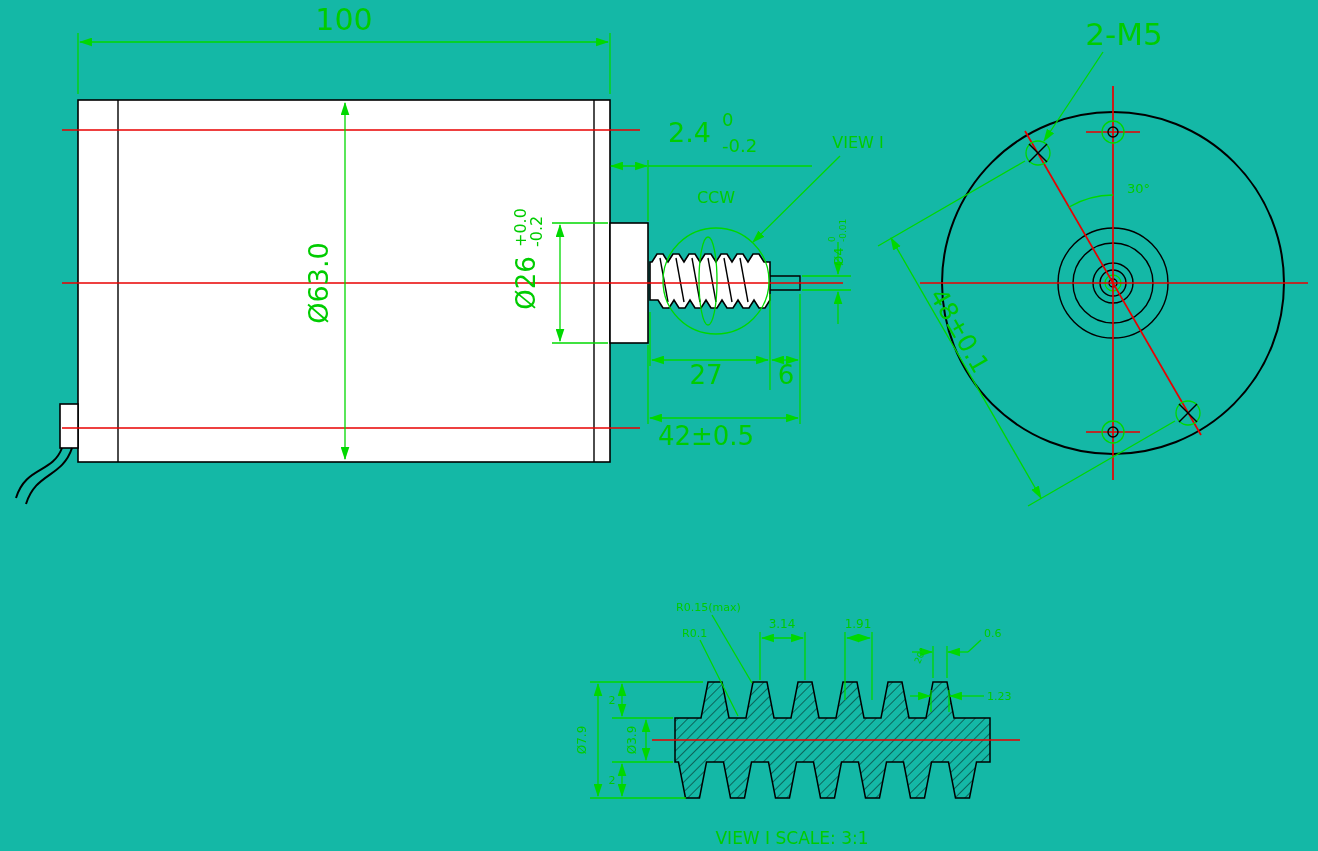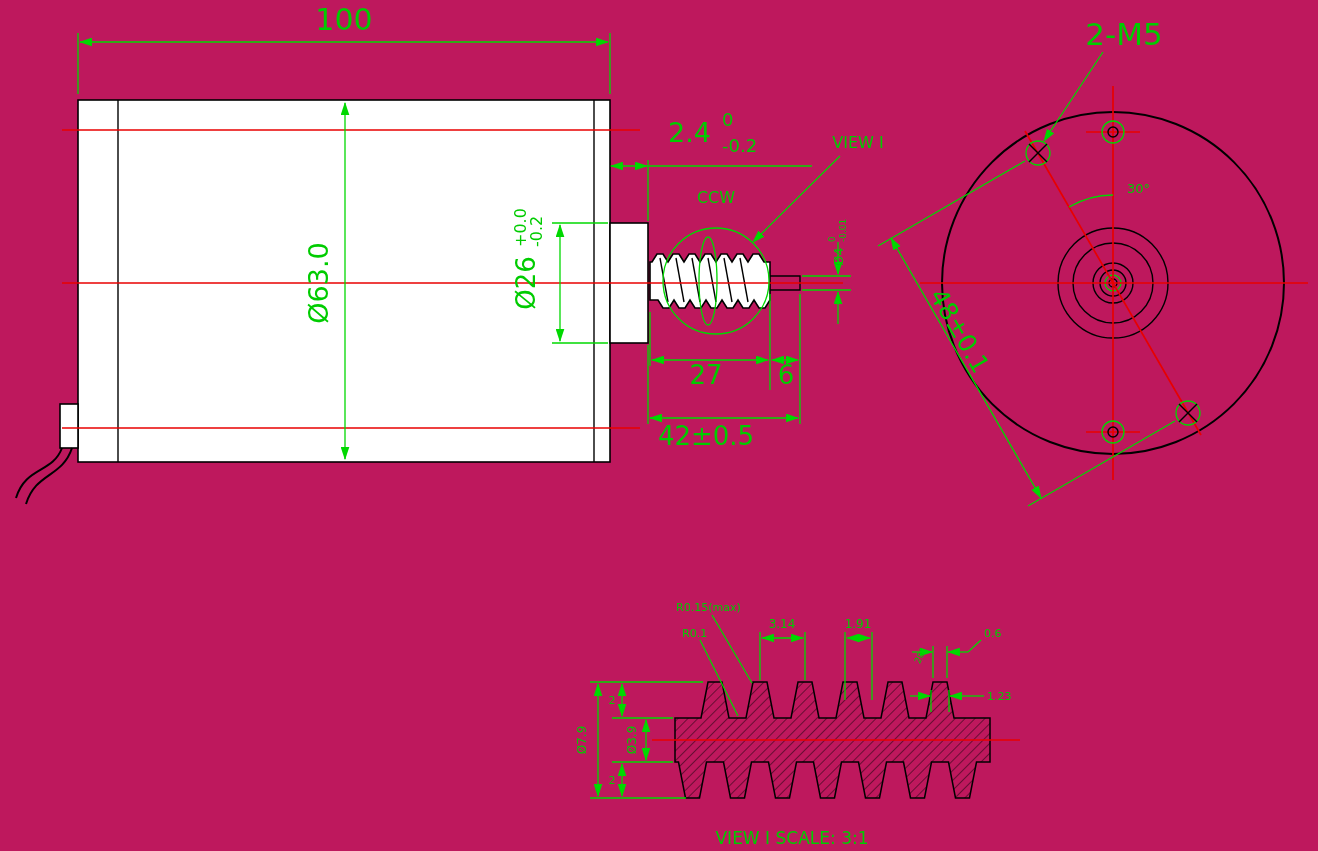--- a/index.html
+++ b/index.html
@@ -1,16 +1,16 @@
 <!DOCTYPE html>
 <html><head>
 <meta charset="utf-8">
 <style>
   html,body{margin:0;padding:0;background:#ffffff;}
-  .frame{position:relative;width:1318px;height:851px;background:#be185d;overflow:hidden;}
+  .frame{position:relative;width:1318px;height:851px;background:#14b8a6;overflow:hidden;}
   svg{display:block;}
   
   .ol{stroke:#000000;stroke-width:2;fill:none;}
   .ol1{stroke:#000000;stroke-width:1.4;fill:none;}
   .olf{stroke:#000000;stroke-width:1.6;fill:#ffffff;}
   
   .dl{stroke:#00d800;stroke-width:1.3;fill:none;}
   
   .cl{stroke:#e80000;stroke-width:1.7;fill:none;}
   text{font-family:"DejaVu Sans","Liberation Sans",sans-serif;fill:#00cc00;}

